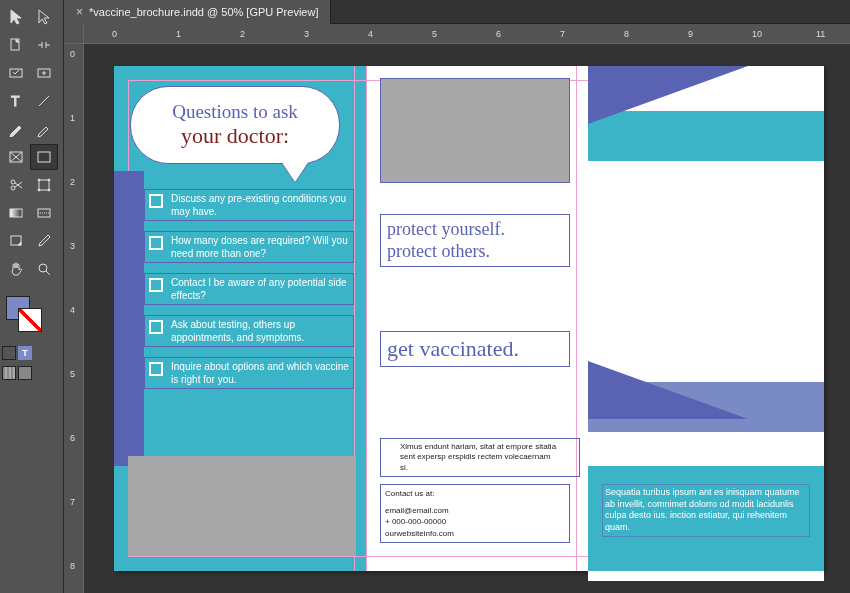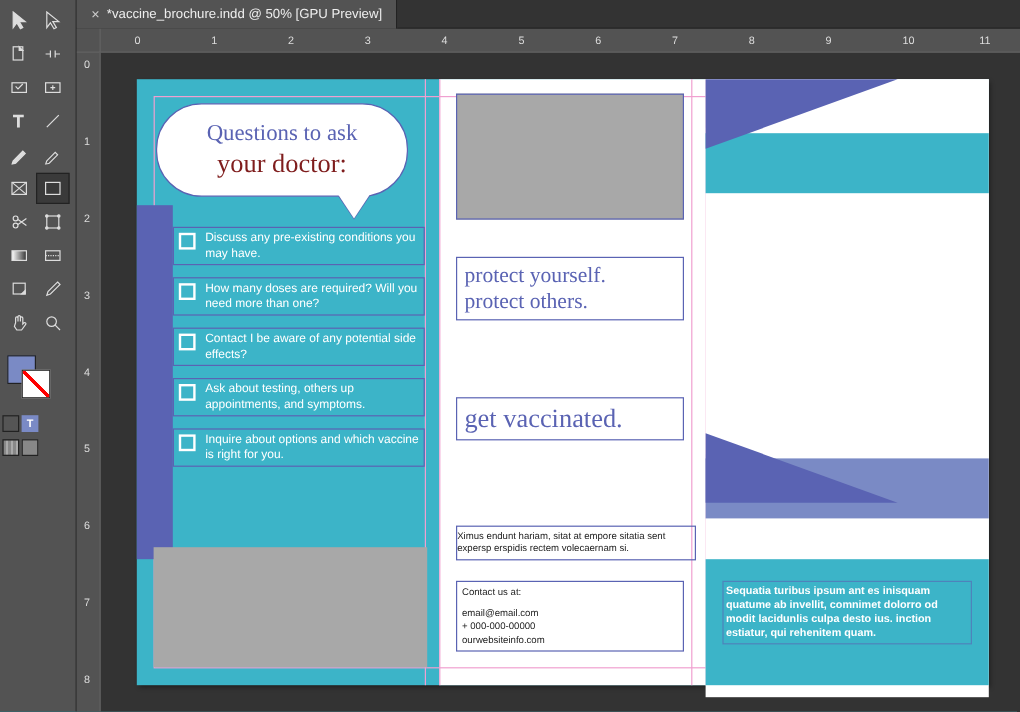--- a/index.html
+++ b/index.html
@@ -56,24 +56,24 @@
 .checklist { position: absolute; left: 30px; top: 123px; width: 210px; display: flex; flex-direction: column; gap: 10px; }
 .check-item { display: flex; gap: 8px; align-items: flex-start; background: rgba(90,99,179,0); padding: 2px; border: 1px solid #5a63b3; }
 .check-box { width: 14px; height: 14px; border: 2px solid #fff; flex-shrink: 0; margin-top: 2px; margin-left: 2px; }
 .check-text { color: #fff; font-size: 10px; line-height: 1.3; }
 .img-placeholder-1 { position: absolute; left: 14px; top: 390px; width: 228px; height: 100px; background: #a8a8a8; }
 
 .panel2 { position: absolute; left: 252px; top: 0; width: 222px; height: 505px; }
 .img-placeholder-2 { position: absolute; left: 14px; top: 12px; width: 190px; height: 105px; background: #a8a8a8; border: 1px solid #5a63b3;}
 .tagline1 { position: absolute; left: 14px; top: 148px; width: 190px; border: 1px solid #5a63b3; padding: 4px 6px; color: #5a63b3; font-size: 18px; font-family: Georgia, serif; line-height: 1.2; }
 .tagline2 { position: absolute; left: 14px; top: 265px; width: 190px; border: 1px solid #5a63b3; padding: 4px 6px; color: #5a63b3; font-size: 22px; font-family: Georgia, serif; }
-.lorem { position: absolute; left: 14px; top: 372px; width: 200px; border: 1px solid #5a63b3; padding: 3px 0; font-size: 8px; line-height: 1.3; color: #222; }
+.lorem { position: absolute; left: 14px; top: 372px; width: 200px; border: 1px solid #5a63b3; padding: 3px 19px; font-size: 8px; line-height: 1.3; color: #222; }
 .contact { position: absolute; left: 14px; top: 418px; width: 190px; border: 1px solid #5a63b3; padding: 3px 4px; font-size: 8px; line-height: 1.4; color: #222; }
 
-.panel3 { position: absolute; left: 474px; top: 0; width: 236px; height: 515px; background: #fff; font-weight: bold; }
+.panel3 { position: absolute; left: 474px; top: 0; width: 236px; height: 515px; background: #fff; }
 .cyan-stripe { position: absolute; left: 0; top: 45px; width: 236px; height: 50px; background: #3cb4c8; }
 .purple-stripe { position: absolute; left: 0; top: 316px; width: 236px; height: 50px; background: #7a8ac5; }
 .cyan-bottom { position: absolute; left: 0; top: 400px; width: 236px; height: 105px; background: #3cb4c8; padding: 18px 14px; }
 .bottom-text { color: #fff; font-size: 9px; line-height: 1.3; border: 1px solid rgba(90,99,179,0.6); padding: 2px; }
 .tri-top { position: absolute; left: 0; top: 0; width: 0; height: 0; border-top: 58px solid #5a63b3; border-right: 160px solid transparent; }
 .tri-mid { position: absolute; left: 0; top: 295px; width: 0; height: 0; border-bottom: 58px solid #5a63b3; border-right: 160px solid transparent; }
 </style>
 </head>
 <body>
 

